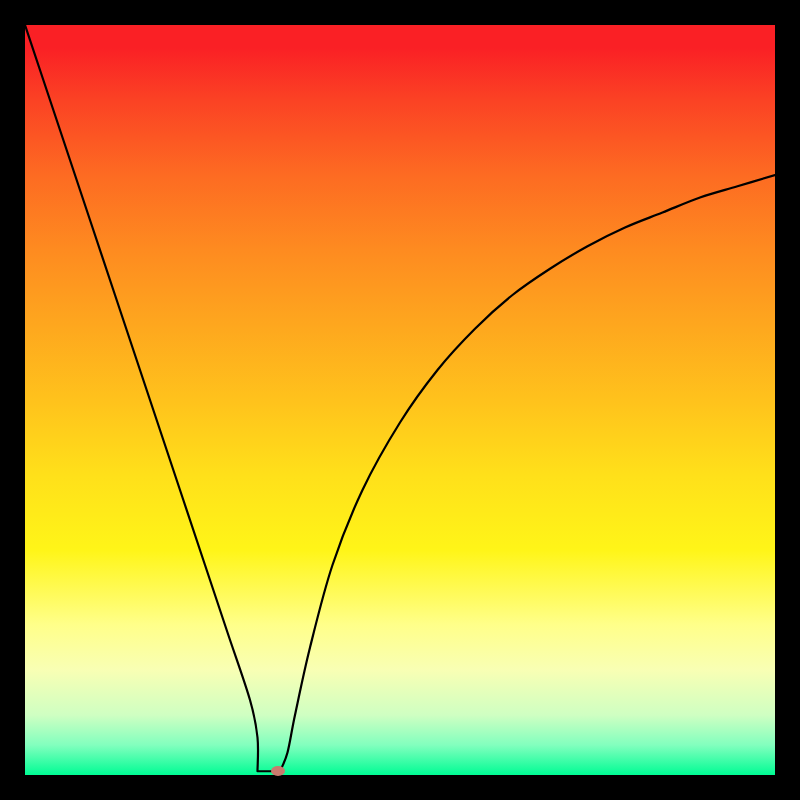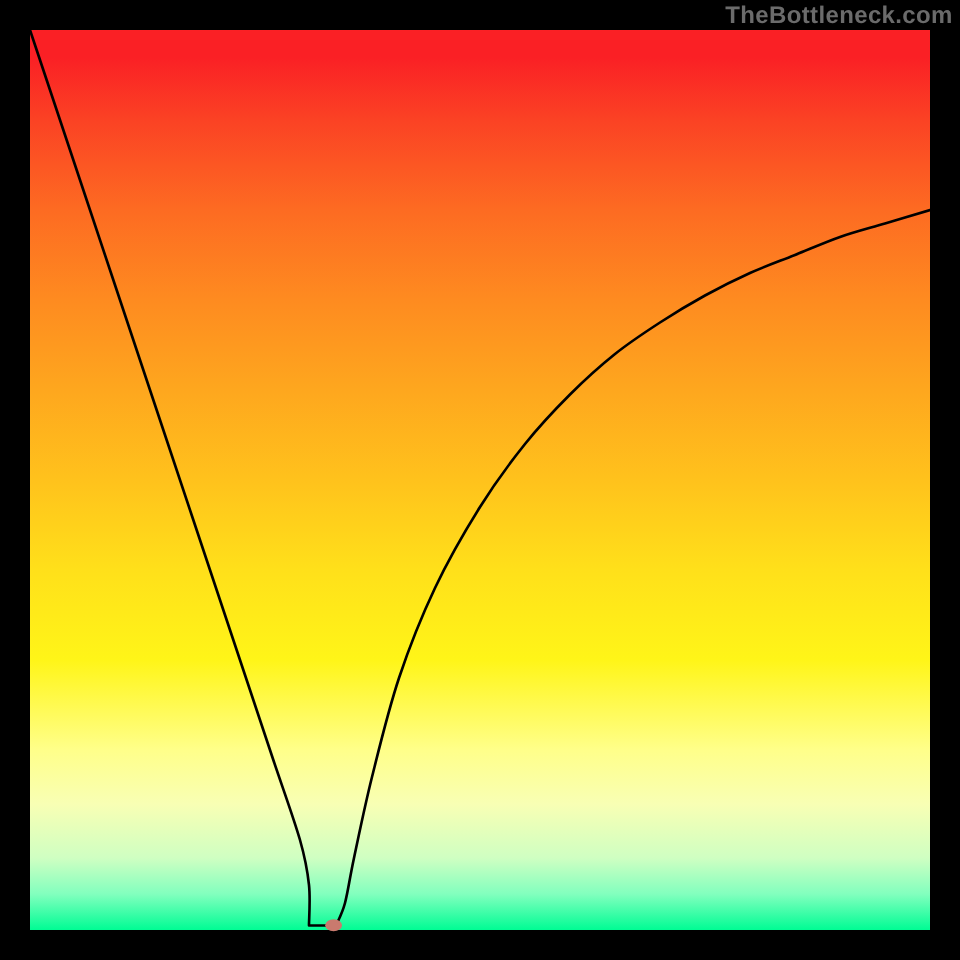--- a/index.html
+++ b/index.html
@@ -60,14 +60,13 @@
 
   <div class="plot">
 
     <svg class="curve" viewBox="0 0 750 750" preserveAspectRatio="none">
       <path d="M 0 0 C 3.75 11.25, 15 45, 22.5 67.5 C 30 90, 37.5 112.5, 45 135 C 52.5 157.5, 60 180, 67.5 202.5 C 75 225, 82.5 247.5, 90 270 C 97.5 292.5, 105 314.99999999999994, 112.5 337.49999999999994 C 120 359.99999999999994, 127.5 382.5, 135 405 C 142.5 427.5, 150 450, 157.5 472.5 C 165 495, 172.5 517.5, 180 540 C 187.5 562.5, 195 585, 202.5 607.5 C 210 630, 220 657.5, 225 675 C 230 692.5, 231.25 700.625, 232.5 712.5 C 233.75 724.375, 232.5 740.625, 232.5 746.25 L 255.00000000000003 746.25 C 255.00000000000003 746.25, 253.75000000000003 749.375, 255.00000000000003 746.25 C 256.25 743.125, 260 736.875, 262.5 727.5 C 265 718.125, 266.25 707.5, 270 690 C 273.75 672.5, 278.75 647.5, 285 622.5 C 291.25 597.5, 298.75 566.25, 307.5 540 C 316.25 513.75, 326.25 488.75, 337.5 465 C 348.75 441.25, 362.5 417.5, 375 397.5 C 387.5 377.5, 400.00000000000006 360.625, 412.50000000000006 345 C 425.00000000000006 329.375, 437.5 316.25, 450 303.75 C 462.5 291.25, 475 280, 487.5 270 C 500 260, 512.5 251.87499999999994, 525 243.74999999999994 C 537.5 235.62499999999994, 550 228.125, 562.5 221.25 C 575 214.375, 587.5 208.125, 600 202.5 C 612.5 196.875, 625 192.5, 637.5 187.5 C 650 182.5, 662.5 176.875, 675 172.5 C 687.5 168.125, 700 165, 712.5 161.25 C 725 157.5, 743.75 151.875, 750 150" id="curvePath" fill="none" stroke="#000" stroke-width="2.2" stroke-linejoin="round" stroke-linecap="round"></path>
     </svg>
 
     <div class="marker" id="minMarker" style="left: 245.75px; top: 741.25px;"></div>
   </div>
 
-  <div class="watermark">TheBottleneck.com</div>
 </div>
 
 </body></html>

